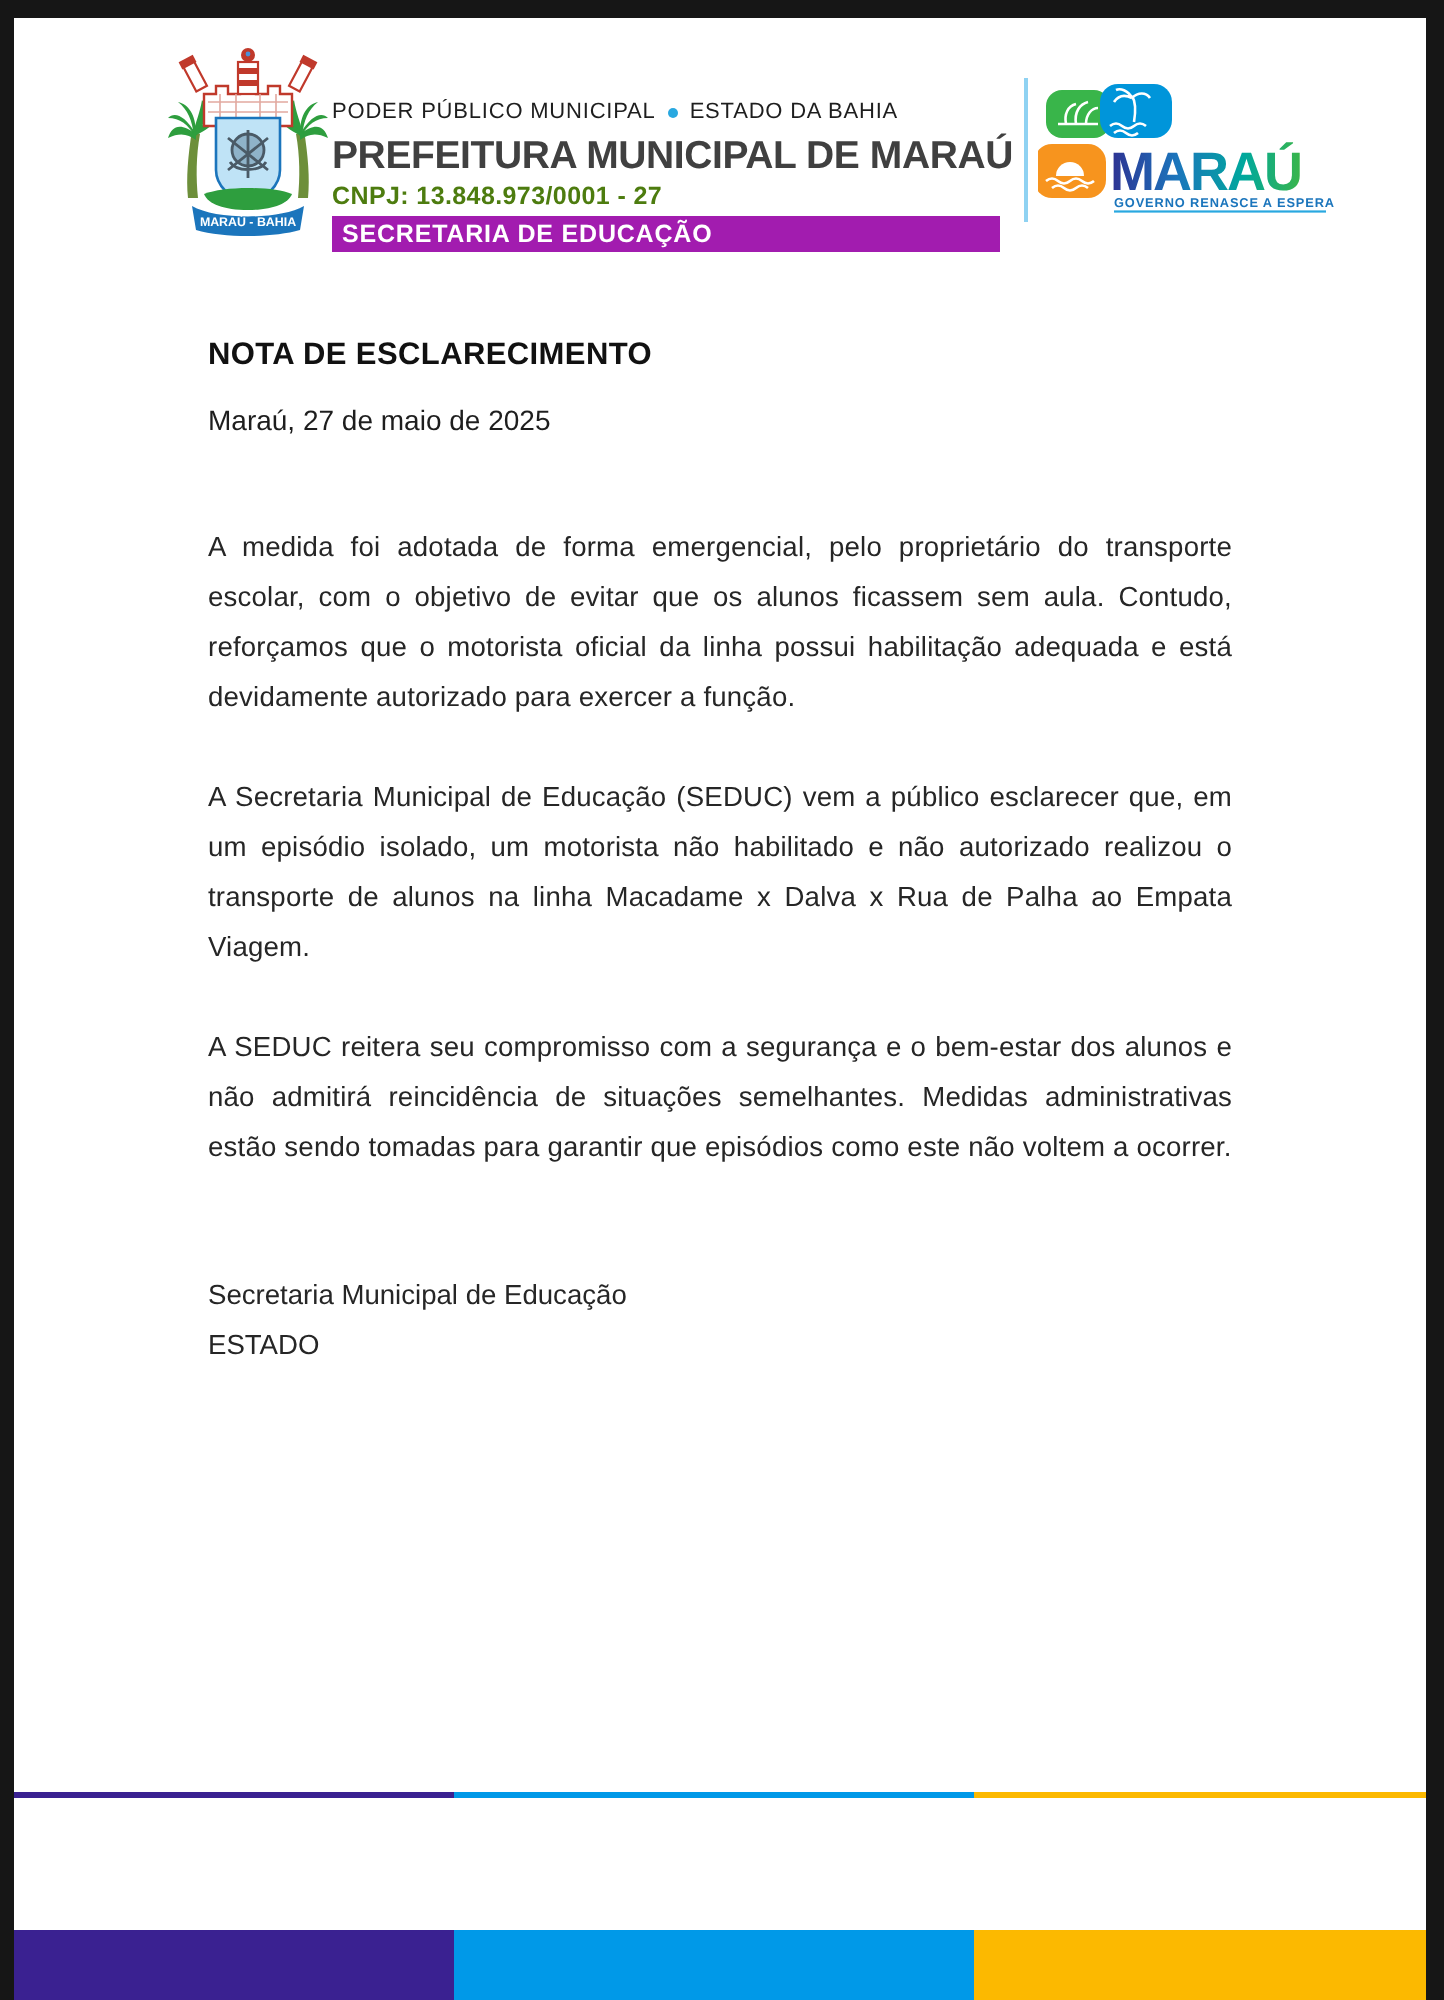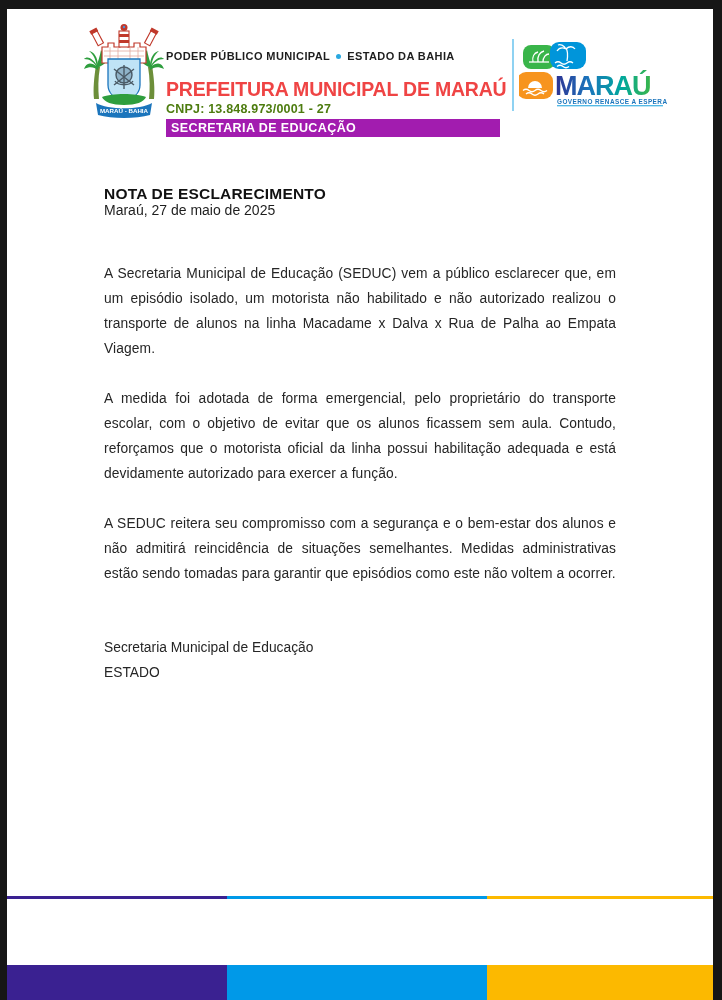--- a/index.html
+++ b/index.html
@@ -13,39 +13,39 @@
   .page{
     position:absolute;left:7px;top:9px;width:706px;height:991px;
     background:#ffffff;
   }
 
   
   .letterhead{position:absolute;left:0;top:0;width:100%;height:130px;}
   .crest{position:absolute;left:77px;top:14px;width:80px;height:96px;}
   .gov-block{position:absolute;left:159px;top:41px;width:334px;}
   .gov-line1{
-    font-size:11px;font-weight:bold;color:#1e1e1e;letter-spacing:.4px;
+    font-size:11px;font-weight:normal;color:#1e1e1e;letter-spacing:.4px;
     display:flex;align-items:center;gap:6px;white-space:nowrap;text-align:right;
   }
   .gov-line1 .dot{width:5px;height:5px;border-radius:50%;background:#29a8e0;display:inline-block;}
   .gov-title{
-    font-size:19.5px;font-weight:bold;color:#ef4444;letter-spacing:-.2px;
-    white-space:nowrap;margin-top:16px;transform:scaleX(1.0);transform-origin:left;
+    font-size:19.5px;font-weight:bold;color:#404040;letter-spacing:-.2px;
+    white-space:nowrap;margin-top:5px;transform:scaleX(1.0);transform-origin:left;
   }
   .gov-cnpj{font-size:12.5px;font-weight:bold;color:#4d7c0f;letter-spacing:.2px;margin-top:1px;}
   .gov-banner{
     margin-top:3px;background:#a21caf;color:#ffffff;font-weight:bold;
     font-size:12.5px;letter-spacing:.4px;padding:2px 0 2px 5px;width:329px;
   }
   .brand-divider{position:absolute;left:505px;top:30px;width:2px;height:72px;background:#8fd2f2;}
   .brand{position:absolute;left:512px;top:33px;width:148px;height:66px;}
 
   
   .doc-title{
-    position:absolute;left:97px;top:176px;margin:0;
+    position:absolute;left:97px;top:160px;margin:0;
     font-size:15.5px;font-weight:bold;color:#111;letter-spacing:.2px;
   }
   .doc-date{
     position:absolute;left:97px;top:193px;width:512px;text-align:left;
     font-size:14px;color:#1e1e1e;
   }
   .doc-body{position:absolute;left:97px;top:252px;width:512px;}
   .doc-body p{
     margin:0 0 25px 0;font-size:13.8px;line-height:25px;color:#262626;
     text-align:justify;letter-spacing:.1px;
@@ -189,22 +189,22 @@
         <text x="38" y="61.5" font-family="Liberation Sans, sans-serif" font-size="6.4" font-weight="bold" letter-spacing="0.45" fill="#1b75bc">GOVERNO RENASCE A ESPERANÇA</text>
         <rect x="38" y="63.2" width="106" height="1.1" fill="#29a8e0"></rect>
       </svg>
     </div>
   </header>
 
   <h1 class="doc-title">NOTA DE ESCLARECIMENTO</h1>
   <div class="doc-date">Maraú, 27 de maio de 2025</div>
 
   <main class="doc-body">
+    <p>A medida foi adotada de forma emergencial, pelo proprietário do transporte escolar, com o objetivo de evitar que os alunos ficassem sem aula. Contudo, reforçamos que o motorista oficial da linha possui habilitação adequada e está devidamente autorizado para exercer a função.</p>
     <p>A Secretaria Municipal de Educação (SEDUC) vem a público esclarecer que, em um episódio isolado, um motorista não habilitado e não autorizado realizou o transporte de alunos na linha Macadame x Dalva x Rua de Palha ao Empata Viagem.</p>
-    <p>A medida foi adotada de forma emergencial, pelo proprietário do transporte escolar, com o objetivo de evitar que os alunos ficassem sem aula. Contudo, reforçamos que o motorista oficial da linha possui habilitação adequada e está devidamente autorizado para exercer a função.</p>
     <p>A SEDUC reitera seu compromisso com a segurança e o bem-estar dos alunos e não admitirá reincidência de situações semelhantes. Medidas administrativas estão sendo tomadas para garantir que episódios como este não voltem a ocorrer.</p>
 
     <div class="signature">
       <div>Secretaria Municipal de Educação</div>
       <div>ESTADO</div>
     </div>
   </main>
 
   <div class="rule thin">
     <span class="s1 seg-purple"></span>

